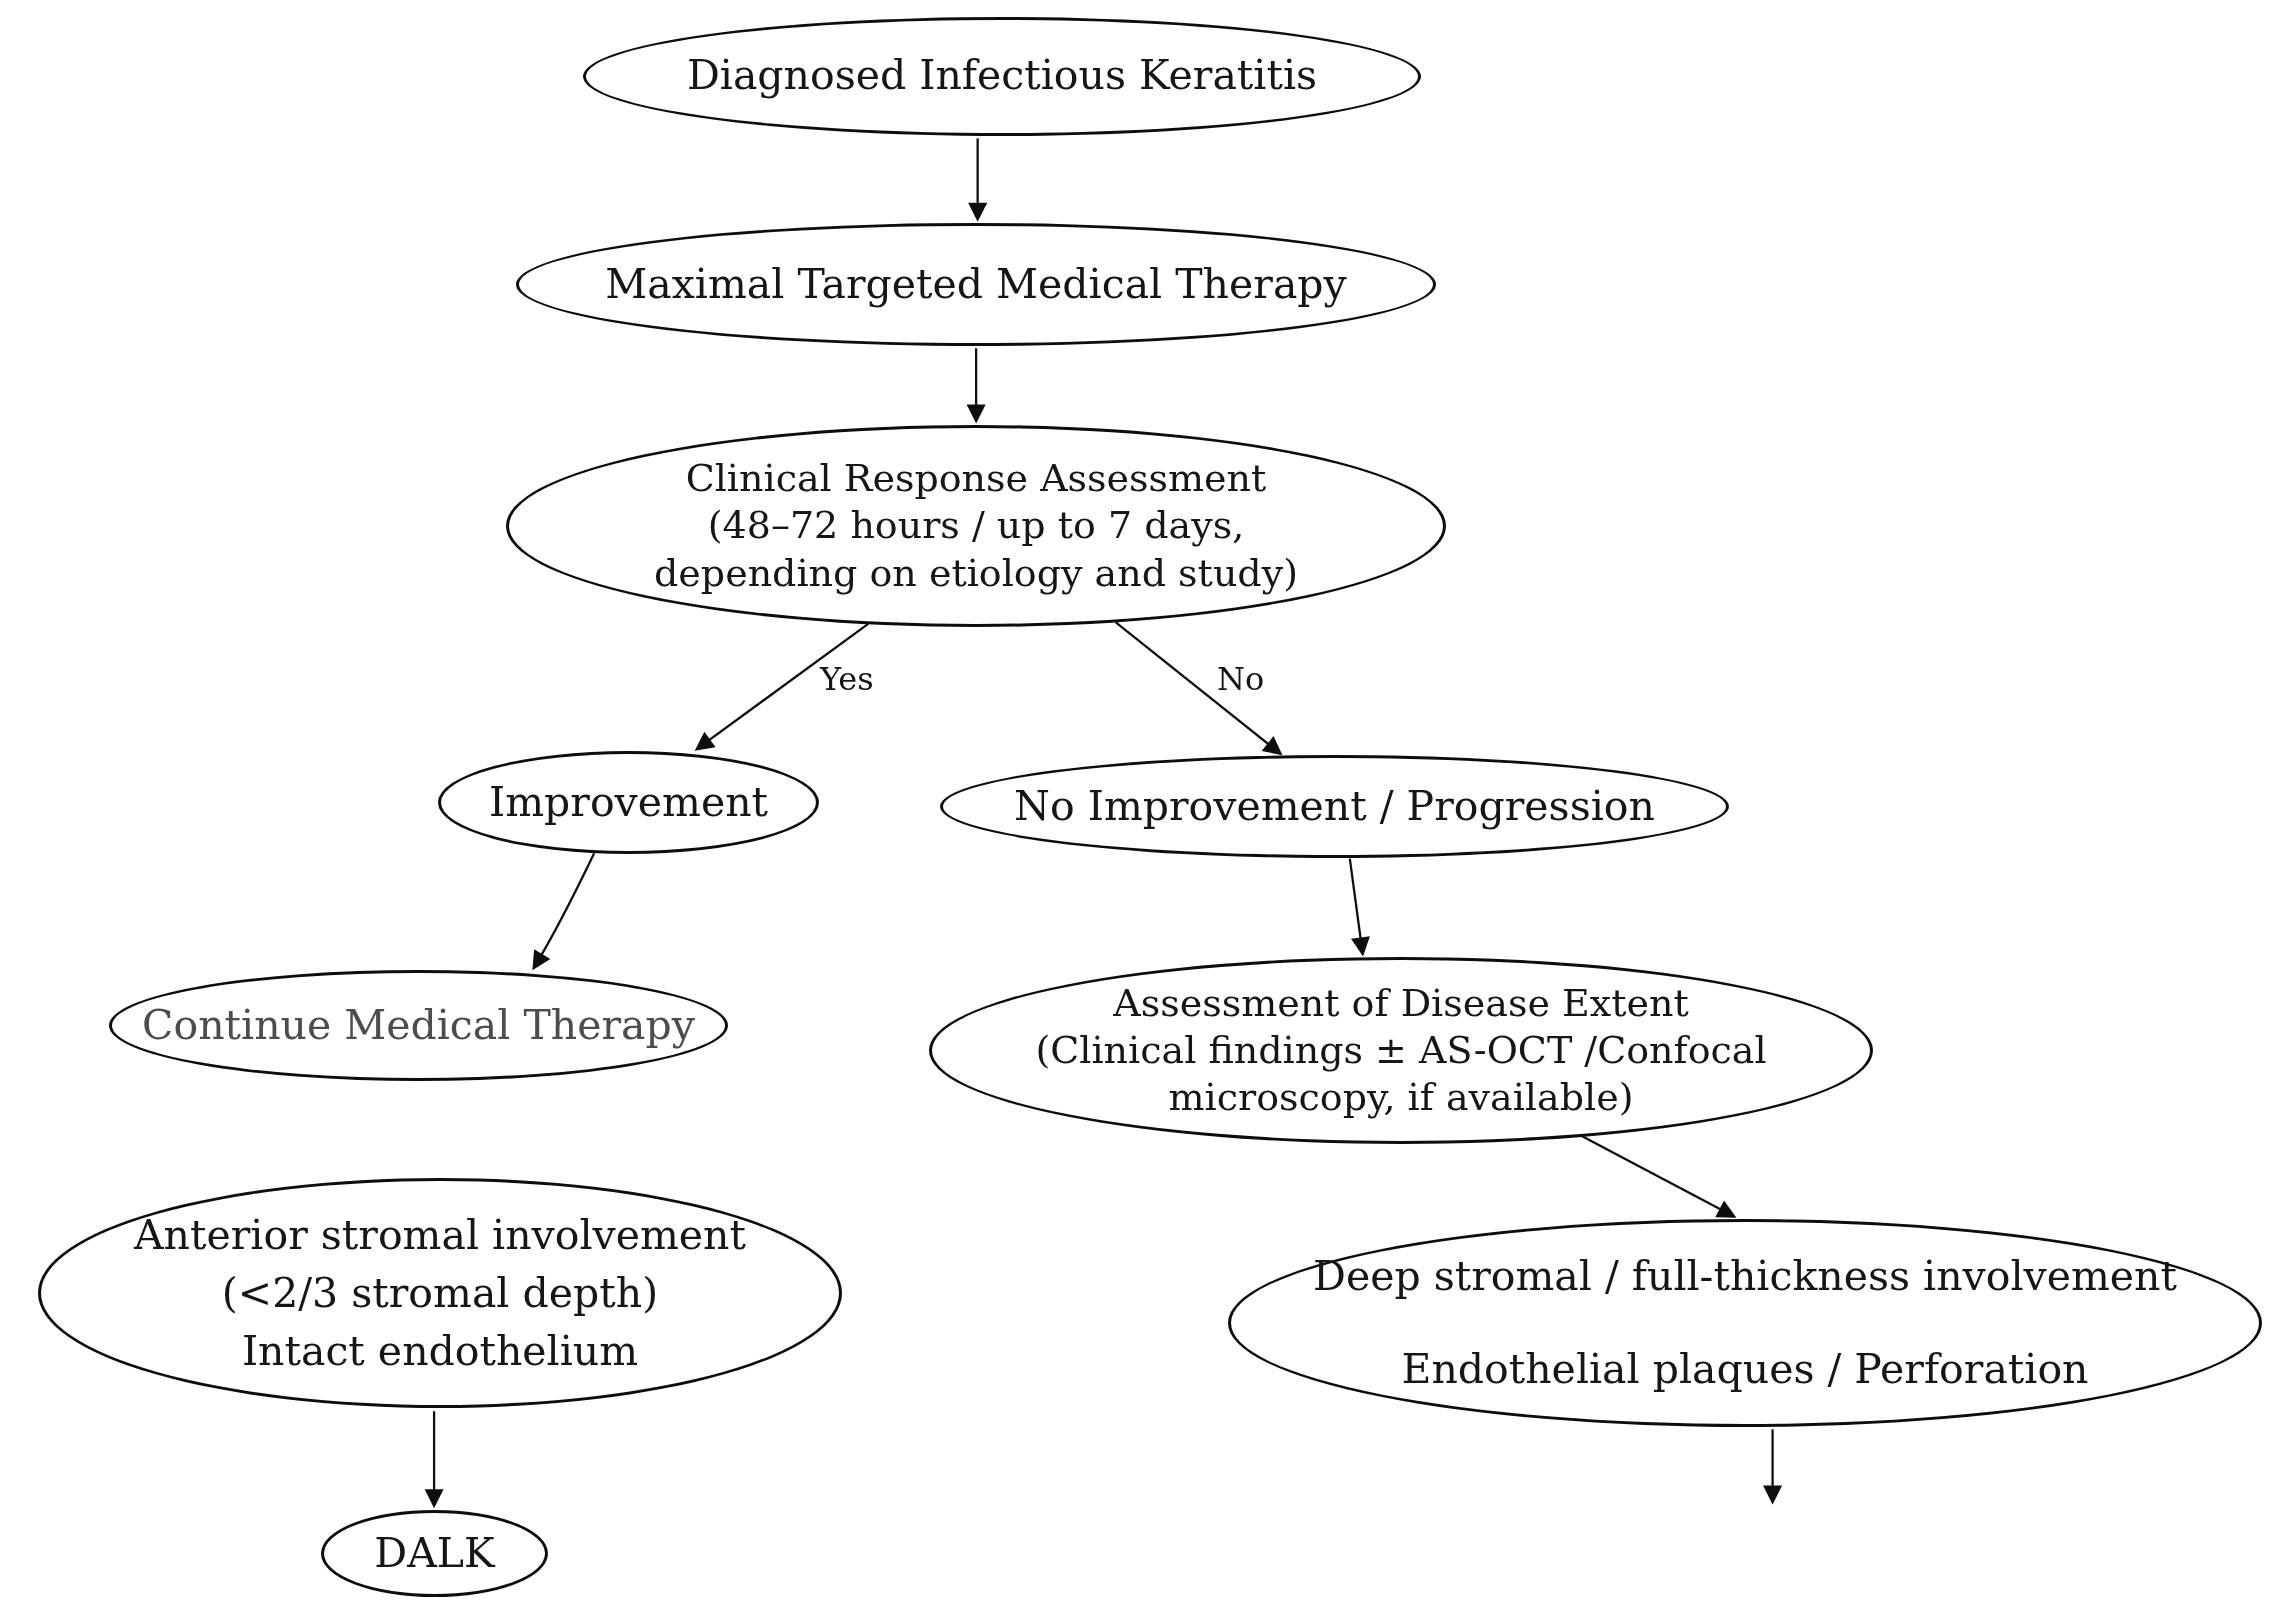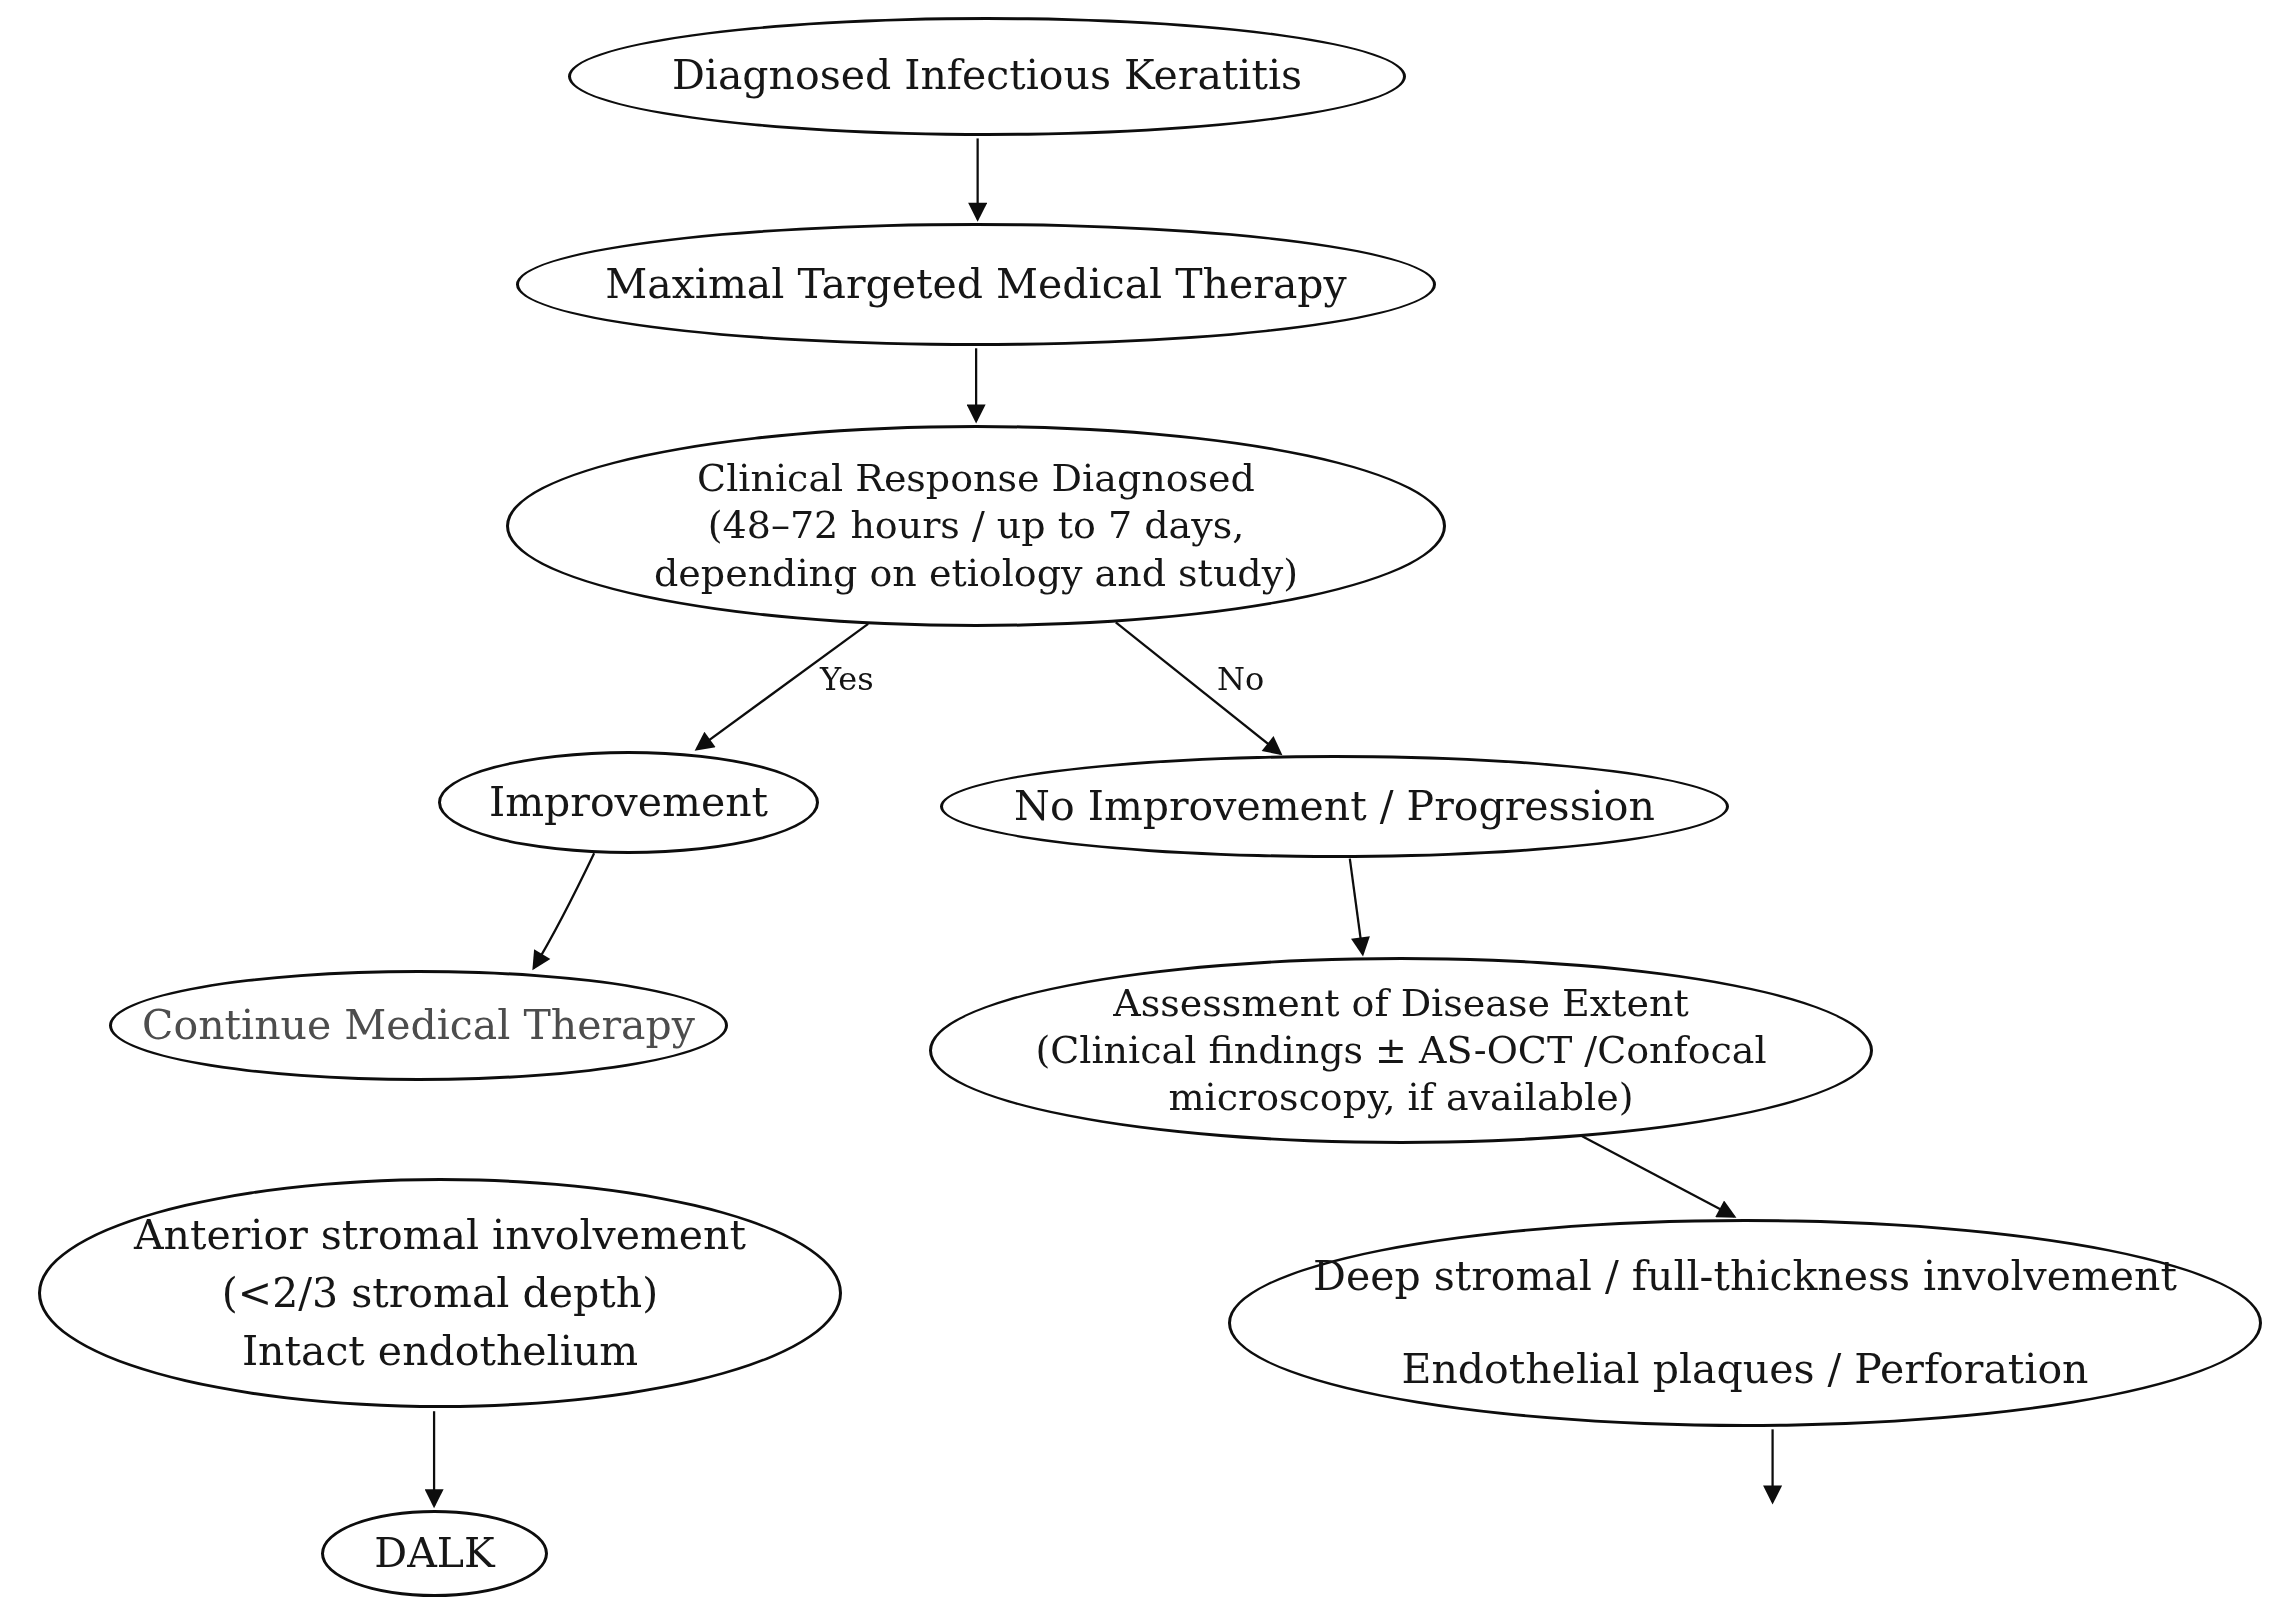--- a/index.html
+++ b/index.html
@@ -51,30 +51,30 @@
     <path class="e" d="M1293,461 L1293,557" marker-end="url(#arrow)"></path>
     <path class="e" d="M1150,826 L923,992" marker-end="url(#arrow)"></path>
     <path class="e" d="M1478,824 L1696,998" marker-end="url(#arrow)"></path>
     <path class="e" d="M787,1130 Q741,1226 707,1282" marker-end="url(#arrow)"></path>
     <path class="e" d="M1788,1137 L1805,1263" marker-end="url(#arrow)"></path>
     <path class="e" d="M2087,1500 L2297,1611" marker-end="url(#arrow)"></path>
     <path class="e" d="M575,1869 L575,1994" marker-end="url(#arrow)"></path>
     <path class="e" d="M2348,1893 L2348,1989" marker-end="url(#arrow)"></path>
   </svg>
 
-  <div class="node" style="left:568px;top:16.6px;width:838px;height:119px">
+  <div class="node" style="left:583px;top:16.6px;width:838px;height:119px">
     <div class="ln">Diagnosed Infectious Keratitis</div>
   </div>
 
   <div class="node" style="left:516px;top:223px;width:920px;height:123px">
     <div class="ln">Maximal Targeted Medical Therapy</div>
   </div>
 
   <div class="node small" style="left:506px;top:425px;width:940px;height:202px">
-    <div class="ln">Clinical Response Diagnosed</div>
+    <div class="ln">Clinical Response Assessment</div>
     <div class="ln">(48–72 hours / up to 7 days,</div>
     <div class="ln">depending on etiology and study)</div>
   </div>
 
   <div class="elabel" style="left:820px;top:663px">Yes</div>
   <div class="elabel" style="left:1217px;top:663px">No</div>
 
   <div class="node" style="left:438px;top:751px;width:381px;height:103px">
     <div class="ln">Improvement</div>
   </div>

